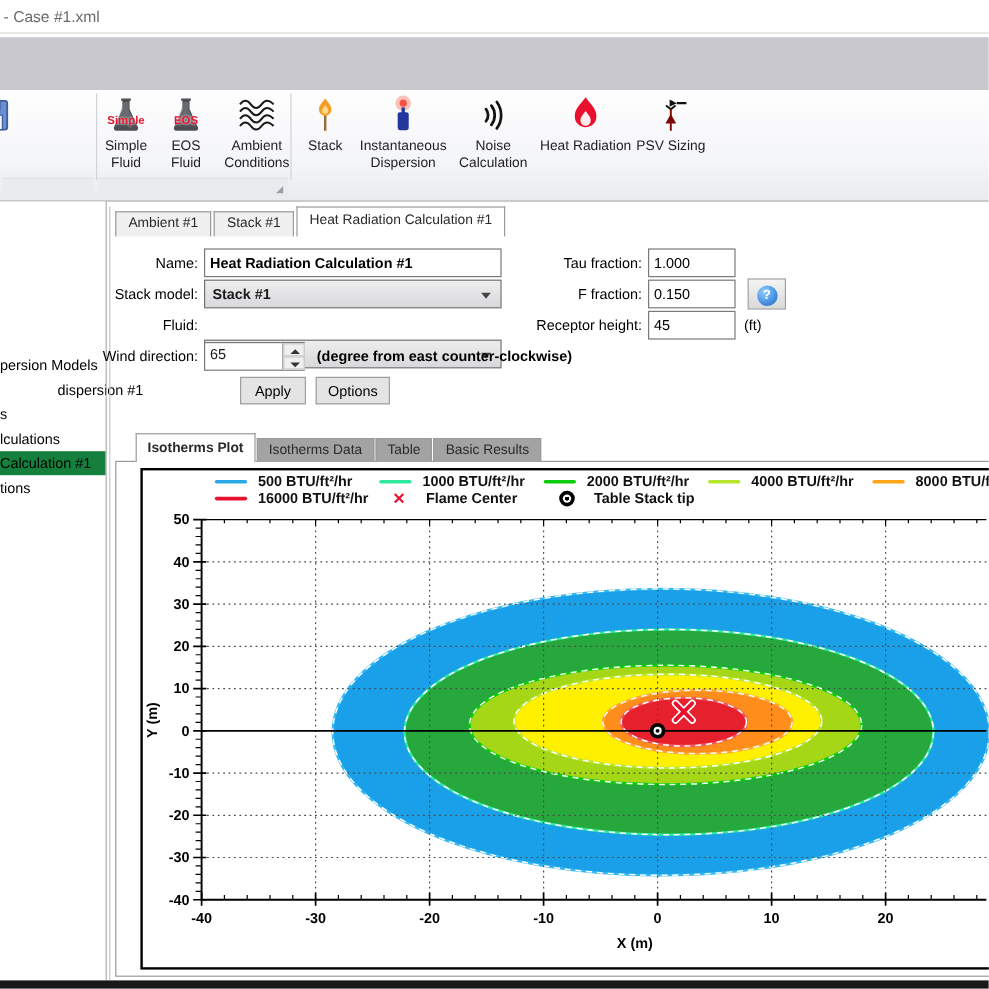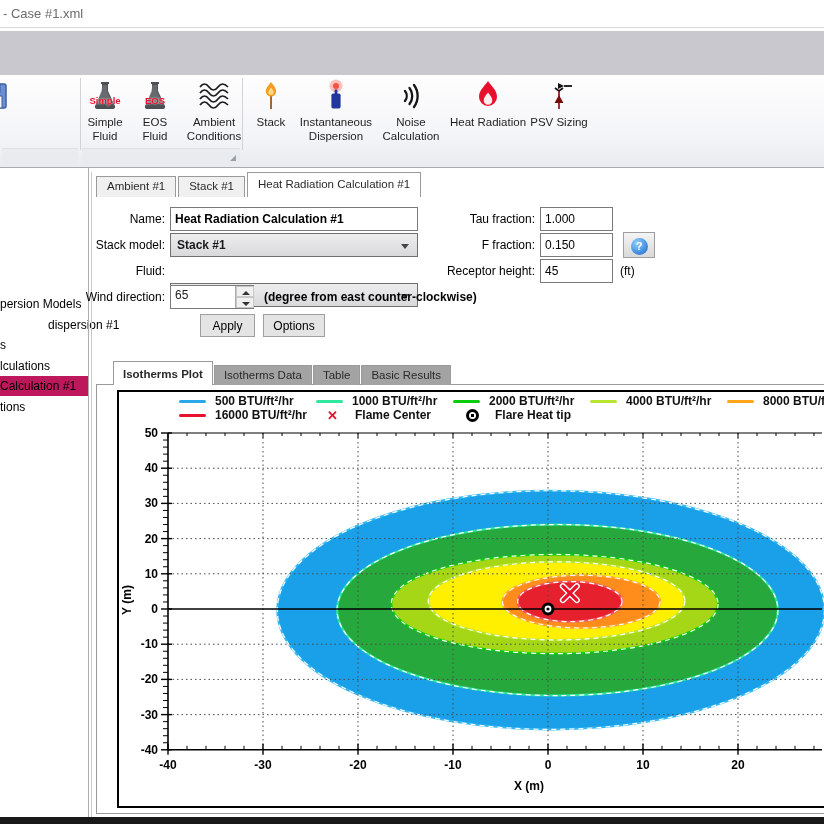--- a/index.html
+++ b/index.html
@@ -25,21 +25,21 @@
   .rovl { position:absolute; left:50%; transform:translateX(-50%); top:18px;
     color:#e8112d; font-weight:700; font-size:9.5px; white-space:nowrap; text-shadow:0 0 2px #fff; }
   .rlab { font-size:11.5px; line-height:1.18; color:#1e1e1e; margin-top:1px; }
 
   
   .sidebar { left:0; top:168px; width:88px; height:649px; background:#fff; }
   .side-edge { left:88px; top:168px; width:1px; height:649px; background:#aeaeae; }
   .side-edge2 { left:91px; top:172px; width:1px; height:645px; background:#c9c9c9; }
   .tree-row { position:absolute; left:0; width:88px; height:20px; font-size:12px;
     line-height:20px; white-space:nowrap; overflow:hidden; color:#000; }
-  .tree-row.sel { background:#be185d; }
+  .tree-row.sel { background:#15803d; }
 
   
   .doctabs { left:96px; top:172px; height:25px; display:flex; align-items:flex-end; }
   .dtab { padding:3px 10px 4px; border:1px solid #9a9a9a; border-bottom:none; background:#f0f0f1;
     font-size:11.5px; color:#2a2a2a; margin-right:2px; white-space:nowrap; height:21px; }
   .dtab.active { background:#fff; height:25px; padding-top:5px; z-index:3; position:relative; }
 
   
   .flabel { font-size:12px; color:#000; text-align:right; line-height:24px; }
   .tinput { border:1px solid #7a7a7a; background:#fff; font-family:inherit; font-size:12px;
@@ -302,21 +302,21 @@
         <span class="ltext">16000 BTU/ft²/hr</span>
       </div>
       <div class="legend-item" style="width: 140px;">
         <span class="sw-x" style="color:#E8112D">✕</span>
         <span class="ltext">Flame Center</span>
       </div>
       <div class="legend-item" style="width: 140px;">
         <span class="sw-circle-wrap">
           <span class="sw-circle"></span>
         </span>
-        <span class="ltext">Flare Heat tip</span>
+        <span class="ltext">Table Stack tip</span>
       </div>
     </div>
   <svg id="plot" width="708" height="414" style="position:absolute;left:0;top:0">
       <g transform="translate(-119,-392)" font-family="Liberation Sans,sans-serif">
         <g>
           <ellipse cx="550.85" cy="610.056" rx="273.6" ry="119.32799999999999" fill="#1AA0E8" stroke="#35B8F2" stroke-width="2"></ellipse>
           <ellipse cx="550.85" cy="610.056" rx="273.6" ry="119.32799999999999" fill="none" stroke="#fff" stroke-width="1.2" stroke-dasharray="5 4"></ellipse>
           <ellipse cx="557.5" cy="610.056" rx="220.4" ry="85.536" fill="#27A83C" stroke="#2EE89E" stroke-width="2"></ellipse>
           <ellipse cx="557.5" cy="610.056" rx="220.4" ry="85.536" fill="none" stroke="#fff" stroke-width="1.2" stroke-dasharray="5 4"></ellipse>
           <ellipse cx="554.65" cy="604.072" rx="163.4" ry="49.632" fill="#A6D717" stroke="#0ACC0A" stroke-width="2"></ellipse>

